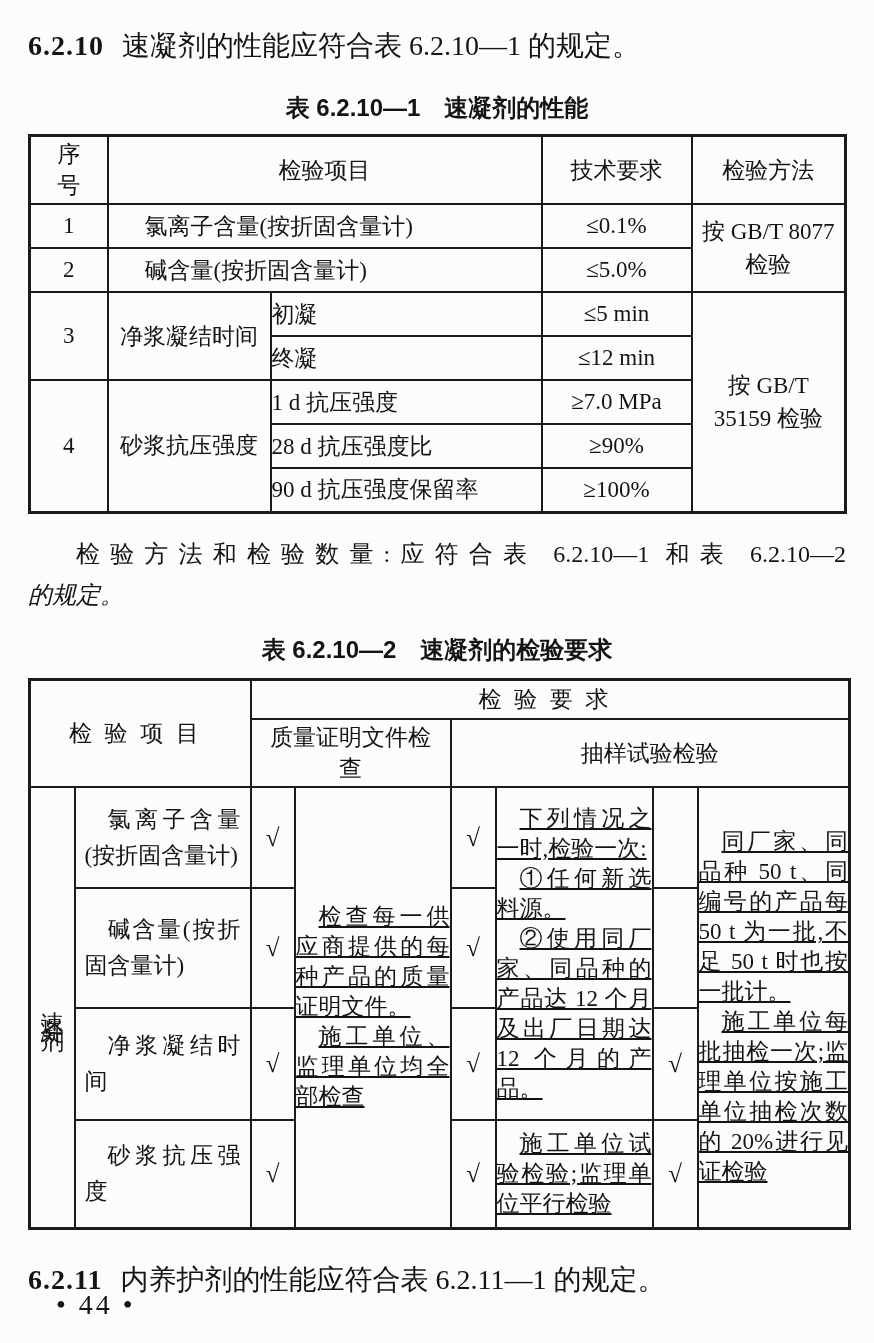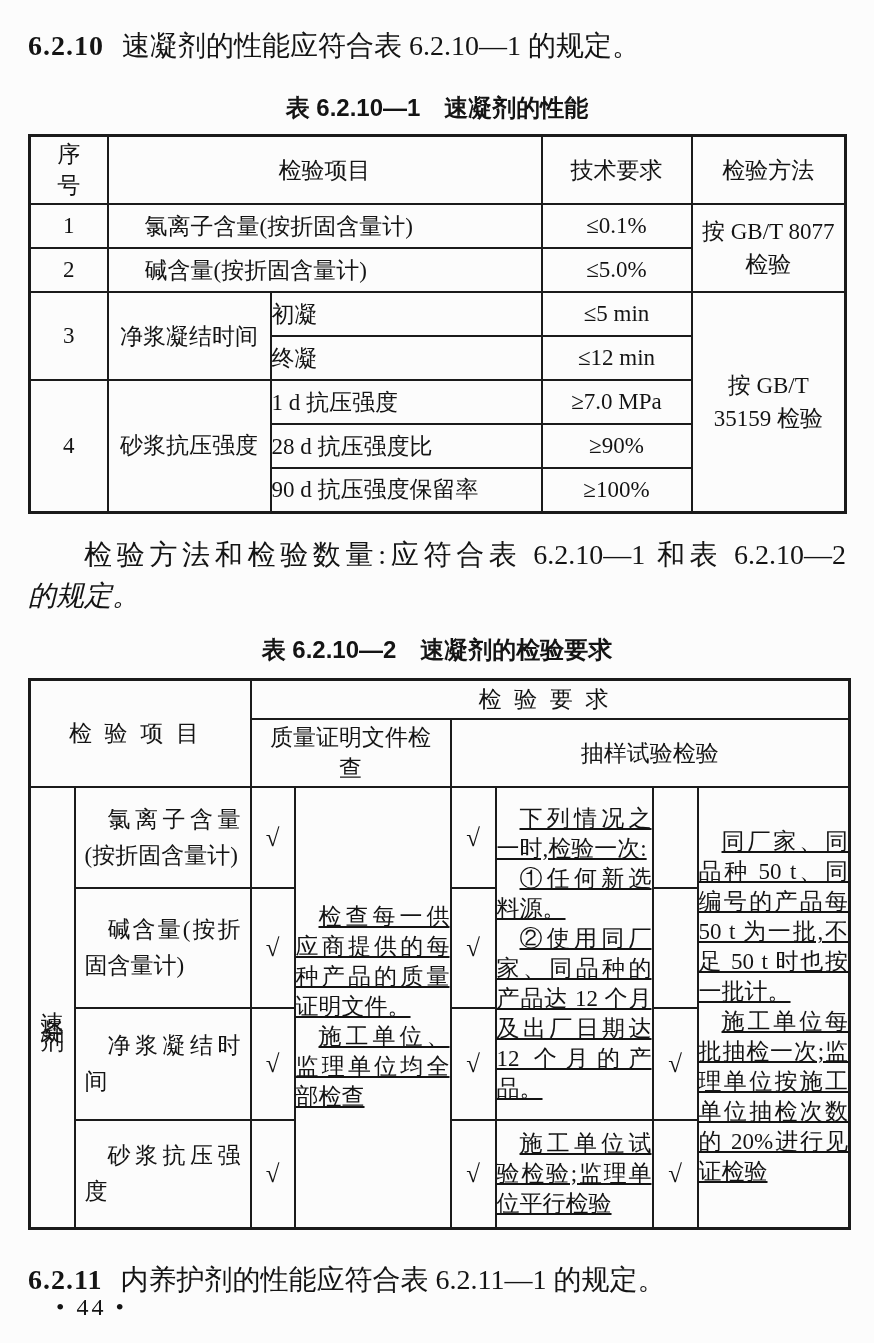--- a/index.html
+++ b/index.html
@@ -31,21 +31,21 @@
   table.t1, table.t2 { border:3px solid #1b1b1b; }
   
   .t1 { width:816px; font-size:23px; }
   .t1 td { text-align:center; padding:2px 6px; box-sizing:border-box; }
   .t1 tr { height:44px; }
   .t1 tr.hrow { height:42px; }
   .t1 .item-l { text-align:left; padding-left:36px; }
   .t1 .sub-l  { text-align:left; padding-left:0; }
   .t1 .method { line-height:33px; }
   
-  .body-para { margin:20px 0 0 0; font-size:28px; line-height:41px; }
+  .body-para { margin:20px 0 0 0; font-size:24px; line-height:41px; }
   .pline1 { display:block; text-indent:2em; text-align:justify; text-align-last:justify; }
   .pline2 { display:block;font-style:italic; }
   
   .t2 { width:820px; font-size:23px; }
   .t2 td { padding:2px 8px; box-sizing:border-box; }
   .t2 tr.h1 { height:40px; }
   .t2 tr.h2 { height:44px; }
   .t2 tr.b1 { height:101px; }
   .t2 tr.b2 { height:120px; }
   .t2 tr.b3 { height:112px; }
@@ -57,21 +57,21 @@
     display:inline-block;
     writing-mode:vertical-rl; text-orientation:upright;
     letter-spacing:8px; font-size:24px;
   }
   .t2 .item2 { text-align:justify; line-height:36px; padding:0 9px; }
   .t2 .item2 .it { display:block; text-indent:1em; }
   .t2 .chk { text-align:center; font-size:25px; padding:0 2px; }
   .t2 .txt { line-height:30px; padding:2px 0;text-decoration:underline; }
   .t2 .txt p { margin:0; text-indent:1em; text-align:justify; }
   
-  .pageno { position:absolute; left:56px; bottom:22px; font-size:24px; letter-spacing:3px; }
+  .pageno { position:absolute; left:56px; bottom:22px; font-size:28px; letter-spacing:3px; }
 </style>
 </head>
 <body>
 
 <div class="page">
 
   <h2 class="clause">
     <span class="num">6.2.10</span><span>速凝剂的性能应符合表 6.2.10—1 的规定。</span>
   </h2>
 

